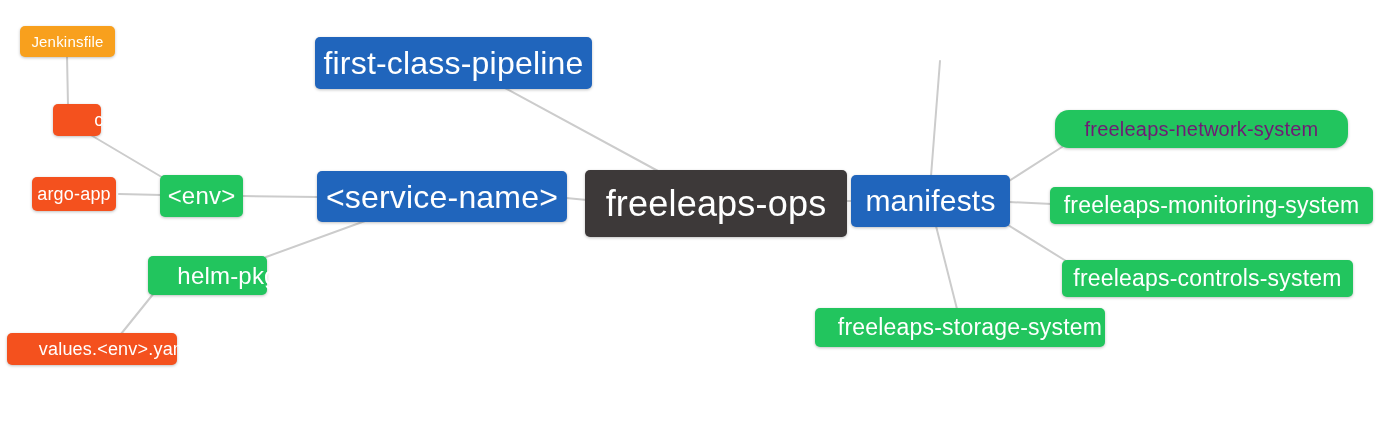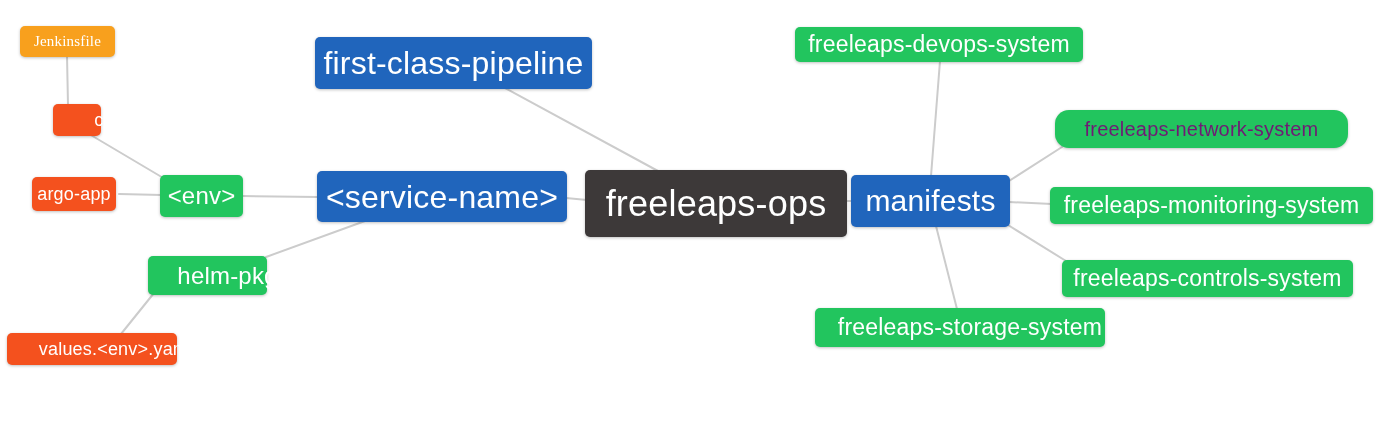--- a/index.html
+++ b/index.html
@@ -55,28 +55,27 @@
       <line x1="505" y1="88" x2="658" y2="171" stroke="#cccccc"></line>
       <line x1="566" y1="198" x2="587" y2="200" stroke="#cccccc"></line>
       <line x1="843" y1="201" x2="854" y2="201" stroke="#cccccc"></line>
       <line x1="940" y1="61" x2="931" y2="176" stroke="#cccccc"></line>
       <line x1="1009" y1="181" x2="1062" y2="147" stroke="#cccccc"></line>
       <line x1="1009" y1="202" x2="1052" y2="204" stroke="#cccccc"></line>
       <line x1="1008" y1="225" x2="1066" y2="261" stroke="#cccccc"></line>
       <line x1="936" y1="226" x2="957" y2="309" stroke="#cccccc"></line>
     </svg>
 
-<div class="node" style="left: 20px; top: 26px; width: 95px; height: 31px; font-size: 15px; background: rgb(248, 160, 29); color: rgb(255, 255, 255); font-family: Liberation Serif, serif;">Jenkinsfile</div>
+<div class="node" style="left: 20px; top: 26px; width: 95px; height: 31px; font-size: 15px; background: rgb(248, 160, 29); color: rgb(255, 255, 255);">Jenkinsfile</div>
     <div class="node" style="left: 53px; top: 104px; width: 32px; height: 32px; font-size: 18px; background: rgb(244, 81, 30); color: rgb(255, 255, 255); padding-left: 48px;">ci</div>
     <div class="node" style="left: 32px; top: 177px; width: 84px; height: 34px; font-size: 18px; background: rgb(244, 81, 30); color: rgb(255, 255, 255);">argo-app</div>
     <div class="node" style="left: 160px; top: 175px; width: 83px; height: 42px; font-size: 24px; background: rgb(34, 197, 94); color: rgb(255, 255, 255);">&lt;env&gt;</div>
     <div class="node" style="left: 148px; top: 256px; width: 119px; height: 39px; font-size: 24px; background: rgb(34, 197, 94); color: rgb(255, 255, 255); padding-left: 40px;">helm-pkg</div>
     <div class="node" style="left: 7px; top: 333px; width: 170px; height: 32px; font-size: 18px; background: rgb(244, 81, 30); color: rgb(255, 255, 255); padding-left: 47px;">values.&lt;env&gt;.yaml</div>
     <div class="node" style="left: 315px; top: 37px; width: 277px; height: 52px; font-size: 32px; background: rgb(32, 101, 188); color: rgb(255, 255, 255);">first-class-pipeline</div>
     <div class="node" style="left: 317px; top: 171px; width: 250px; height: 51px; font-size: 32px; background: rgb(32, 101, 188); color: rgb(255, 255, 255);">&lt;service-name&gt;</div>
     <div class="node" style="left: 585px; top: 170px; width: 262px; height: 67px; font-size: 36px; background: rgb(61, 57, 57); color: rgb(255, 255, 255);">freeleaps-ops</div>
     <div class="node" style="left: 851px; top: 175px; width: 159px; height: 52px; font-size: 30px; background: rgb(32, 101, 188); color: rgb(255, 255, 255);">manifests</div>
-    <div class="node" style="left: 795px; top: 27px; width: 288px; height: 35px; font-size: 23px; background: rgb(34, 197, 94); color: rgb(255, 255, 255);">freeleaps-devops-system</div>
     <div class="node" style="left: 1055px; top: 110px; width: 293px; height: 38px; font-size: 20px; background: rgb(34, 197, 94); color: #701a75; border-radius: 14px;">freeleaps-network-system</div>
     <div class="node" style="left: 1050px; top: 187px; width: 323px; height: 37px; font-size: 23px; background: rgb(34, 197, 94); color: rgb(255, 255, 255);">freeleaps-monitoring-system</div>
     <div class="node" style="left: 1062px; top: 260px; width: 291px; height: 37px; font-size: 23px; background: rgb(34, 197, 94); color: rgb(255, 255, 255);">freeleaps-controls-system</div>
     <div class="node" style="left: 815px; top: 308px; width: 290px; height: 39px; font-size: 23px; background: rgb(34, 197, 94); color: rgb(255, 255, 255); padding-left: 20px;">freeleaps-storage-system</div>
   </div>
 
 </body></html>

